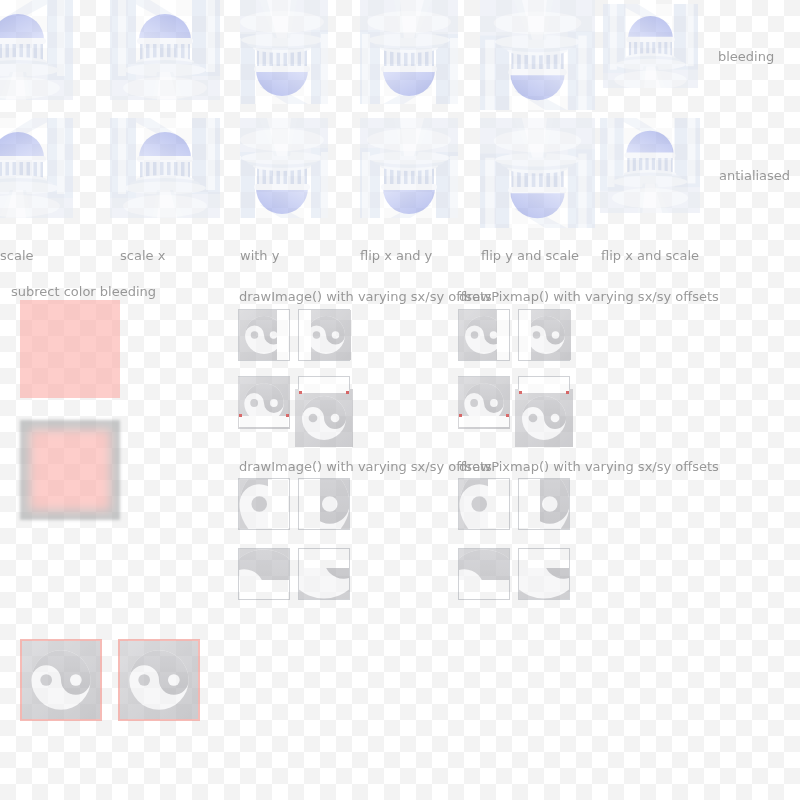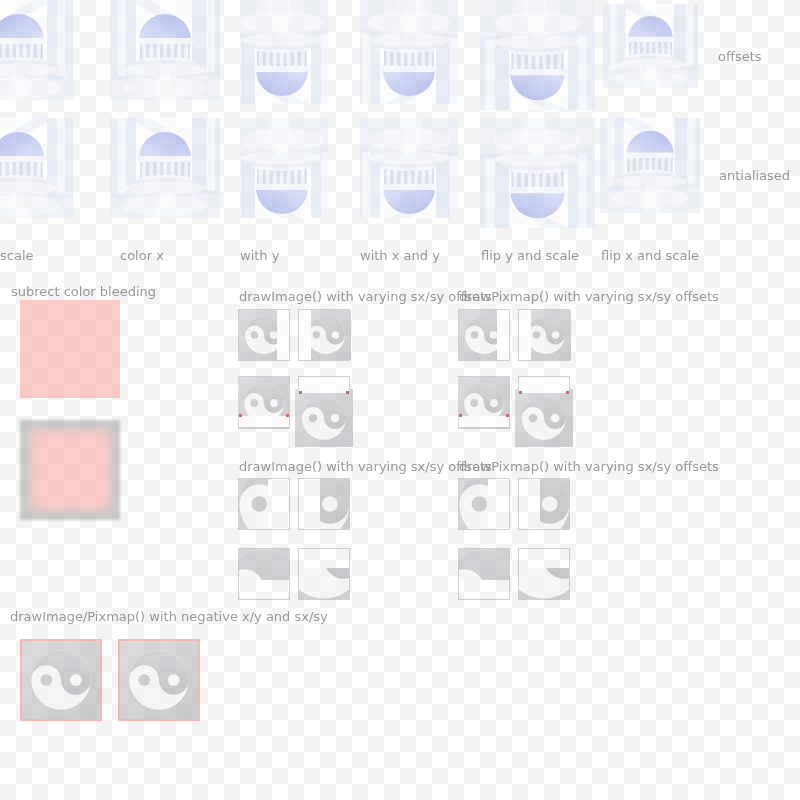--- a/index.html
+++ b/index.html
@@ -145,27 +145,27 @@
     <svg class="fy" width="115" height="115" viewBox="0 0 110 110">
         <use href="#temple"></use>
       </svg>
     </div>
   <div class="tile" style="left:600px;top:118px;width:100px;height:95px">
     <svg class="fx" width="100" height="100" viewBox="0 0 110 110">
         <use href="#temple"></use>
       </svg>
     </div>
 
-  <div class="lbl" style="left:718px;top:49px">offsets</div>
+  <div class="lbl" style="left:718px;top:49px">bleeding</div>
   <div class="lbl" style="left:719px;top:168px">antialiased</div>
 
   <div class="lbl" style="left:0;top:248px">scale</div>
-  <div class="lbl" style="left:120px;top:248px">color x</div>
+  <div class="lbl" style="left:120px;top:248px">scale x</div>
   <div class="lbl" style="left:240px;top:248px">with y</div>
-  <div class="lbl" style="left:360px;top:248px">with x and y</div>
+  <div class="lbl" style="left:360px;top:248px">flip x and y</div>
   <div class="lbl" style="left:481px;top:248px">flip y and scale</div>
   <div class="lbl" style="left:601px;top:248px">flip x and scale</div>
 
   <div class="lbl" style="left:11px;top:284px">subrect color bleeding</div>
   <div class="sq1"></div>
   <div class="sq2">
     <div class="inner"></div>
   </div>
 
   <div class="lbl" style="left:239px;top:289px">drawImage() with varying sx/sy offsets</div>
@@ -283,21 +283,20 @@
       </div>
     </div>
   <div class="thumb" style="left:518px;top:548px">
     <div class="win" style="left:0;top:19px;width:50px;height:31px">
       <svg width="104" height="104" viewBox="0 0 100 100" style="left:-27px;top:-61px">
           <use href="#yy"></use>
         </svg>
       </div>
     </div>
 
-  <div class="lbl" style="left:10px;top:609px">drawImage/Pixmap() with negative x/y and sx/sy</div>
   <div class="big" style="left:20px;top:639px">
     <svg width="78" height="78" viewBox="0 0 100 100">
         <use href="#yy"></use>
       </svg>
     </div>
   <div class="big" style="left:118px;top:639px">
     <svg width="78" height="78" viewBox="0 0 100 100">
         <use href="#yy"></use>
       </svg>
     </div>

